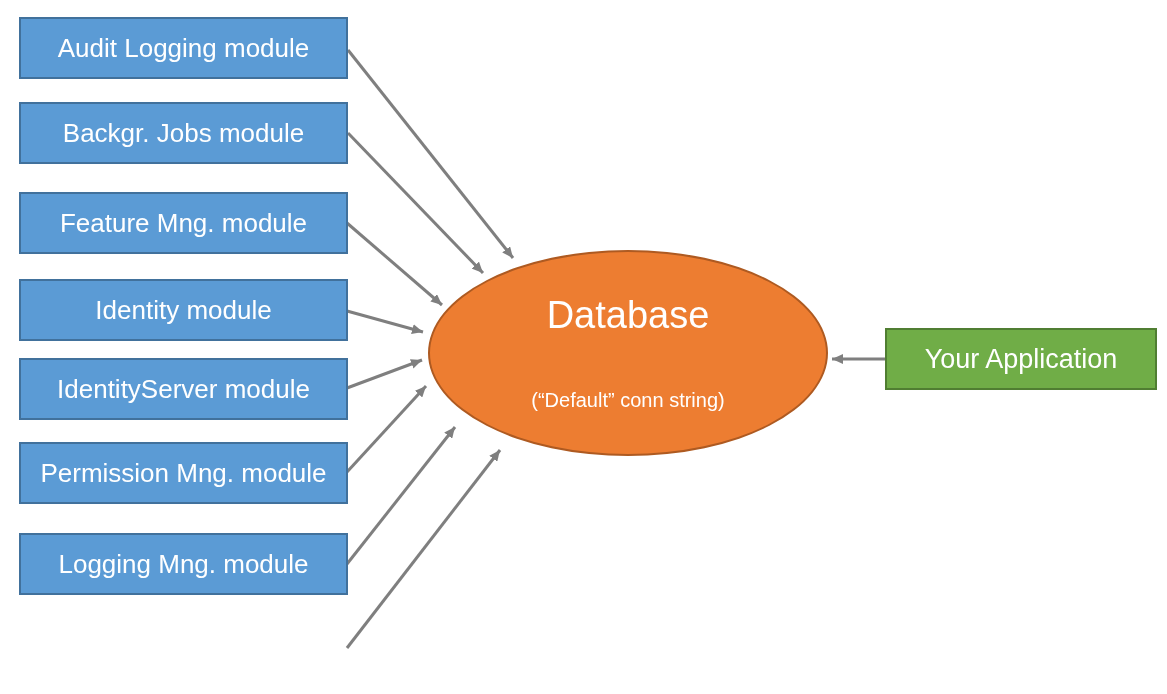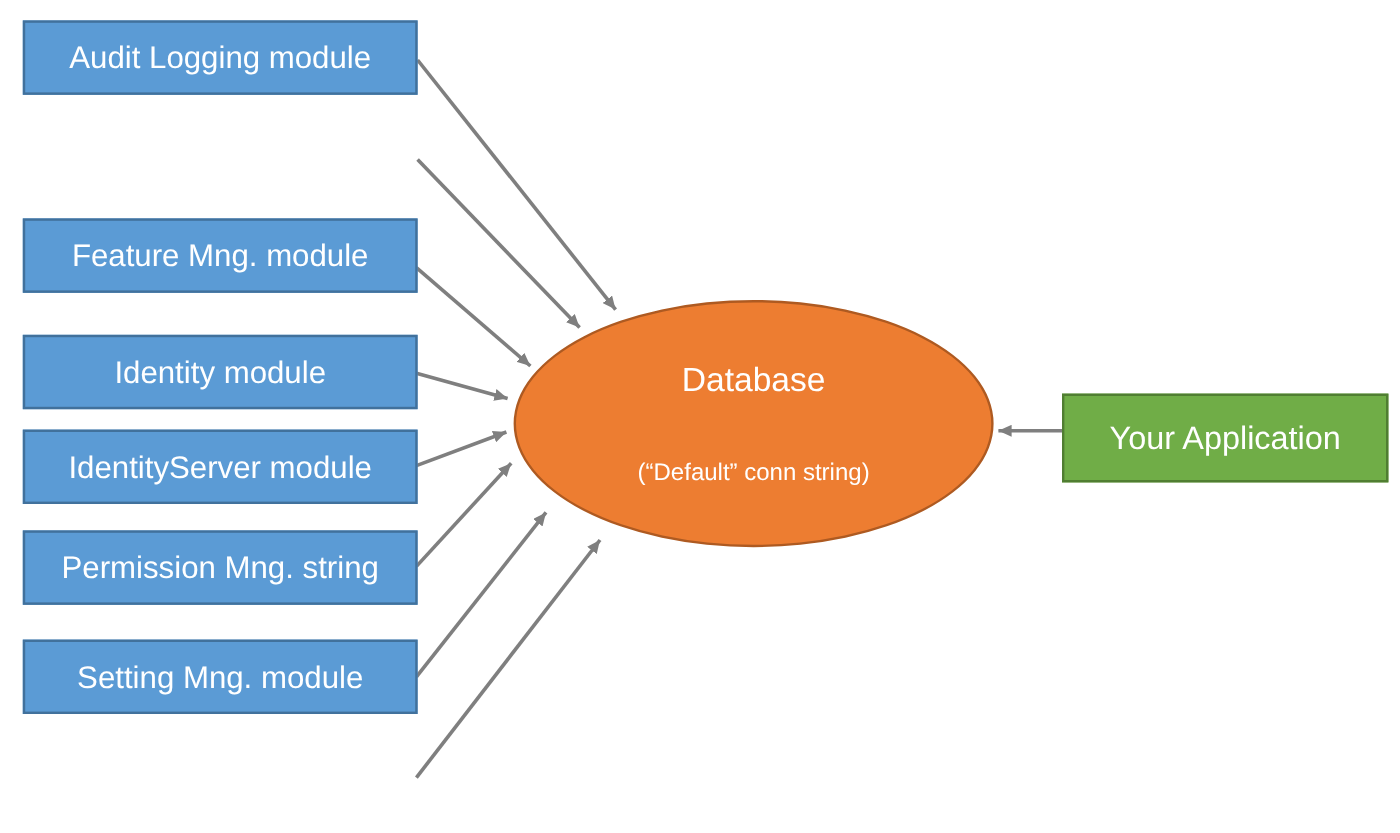--- a/index.html
+++ b/index.html
@@ -59,29 +59,29 @@
     background: var(--database-fill);
     border: 2px solid var(--database-border);
     border-radius: 50%;
     color: var(--text);
     display: flex;
     flex-direction: column;
     align-items: center;
     justify-content: center;
     text-align: center;
   }
-  .db-title { font-size: 28px; line-height: 1.25; }
+  .db-title { font-size: 38px; line-height: 1.25; }
   .db-sub { font-size: 20px; line-height: 1.4; margin-top: 46px; }
 
   .app {
     position: absolute;
     left: 885px;
     top: 328px;
     width: 272px;
-    height: 74px;
+    height: 62px;
     background: var(--application-fill);
     border: 2px solid var(--application-border);
     color: var(--text);
     font-size: 27px;
     display: flex;
     align-items: center;
     justify-content: center;
     white-space: nowrap;
   }
 </style>
@@ -103,34 +103,37 @@
     <line x1="347" y1="388" x2="422" y2="360" marker-end="url(#arrowhead)"></line>
     <line x1="347" y1="472" x2="426" y2="386" marker-end="url(#arrowhead)"></line>
     <line x1="347" y1="564" x2="455" y2="427" marker-end="url(#arrowhead)"></line>
     <line x1="347" y1="648" x2="500" y2="450" marker-end="url(#arrowhead)"></line>
     <line x1="885" y1="359" x2="832" y2="359" marker-end="url(#arrowhead)"></line>
   </svg>
 
   <div class="module" style="top:17px">
     <span>Audit Logging module</span>
   </div>
-  <div class="module" style="top:182px">
+  <div class="module" style="top:102px">
+    <span>Backgr. Jobs module</span>
+  </div>
+  <div class="module" style="top:192px">
     <span>Feature Mng. module</span>
   </div>
   <div class="module" style="top:358px">
     <span>IdentityServer module</span>
   </div>
   <div class="module" style="top:279px">
     <span>Identity module</span>
   </div>
   <div class="module" style="top:442px">
-    <span>Permission Mng. string</span>
+    <span>Permission Mng. module</span>
   </div>
   <div class="module" style="top:533px">
-    <span>Setting Mng. module</span>
+    <span>Logging Mng. module</span>
   </div>
 
   <div class="db">
     <div class="db-title">Database</div>
     <div class="db-sub">(“Default” conn string)</div>
   </div>
 
   <div class="app">
     <span>Your Application</span>
   </div>

